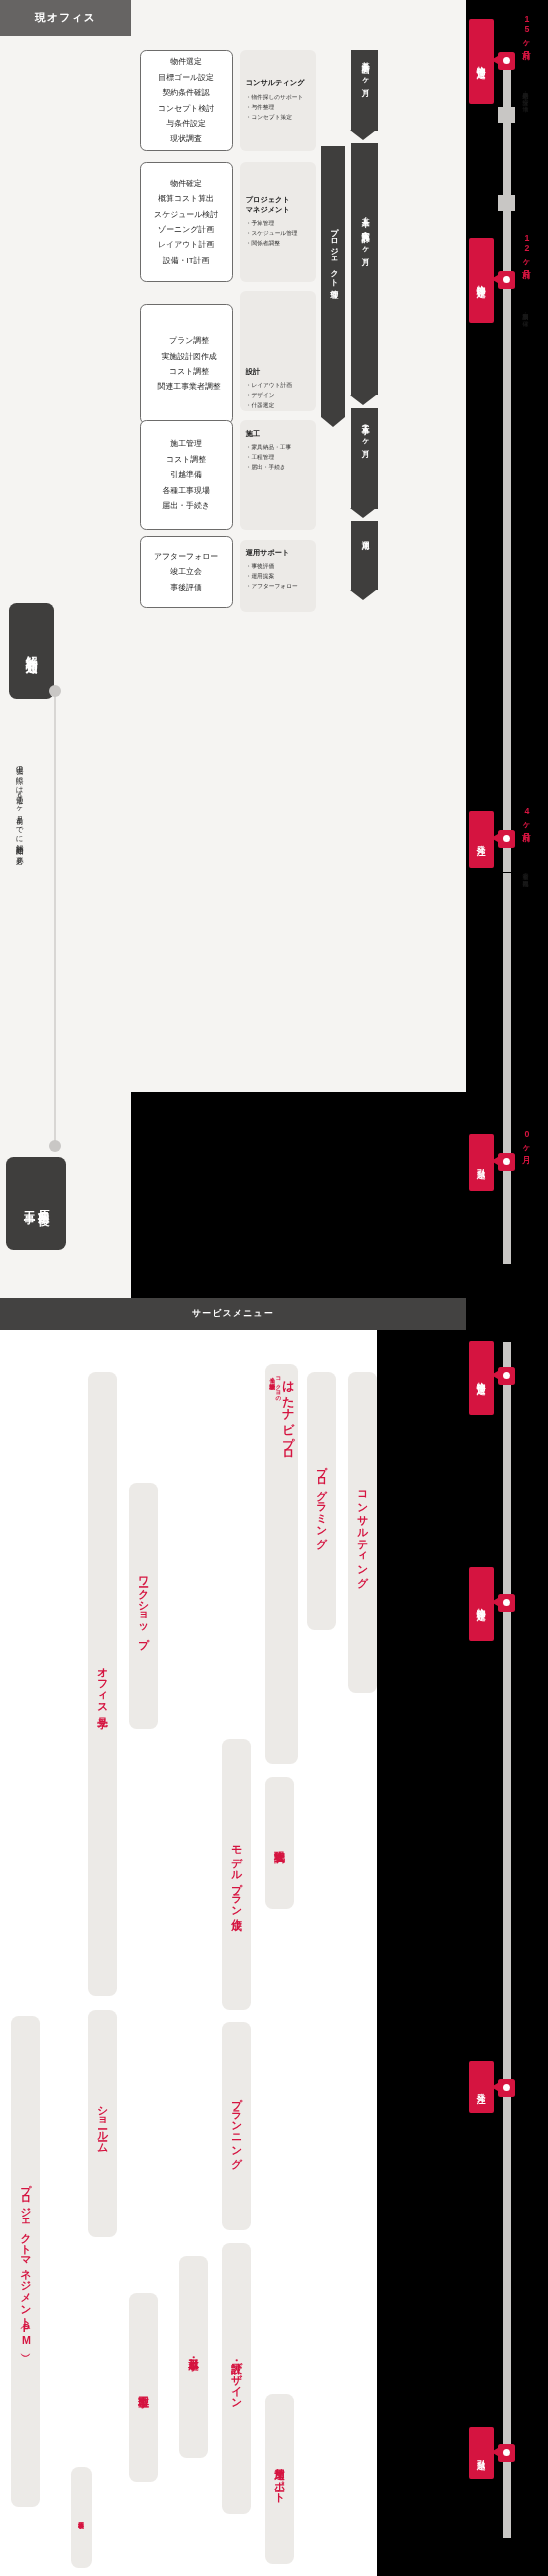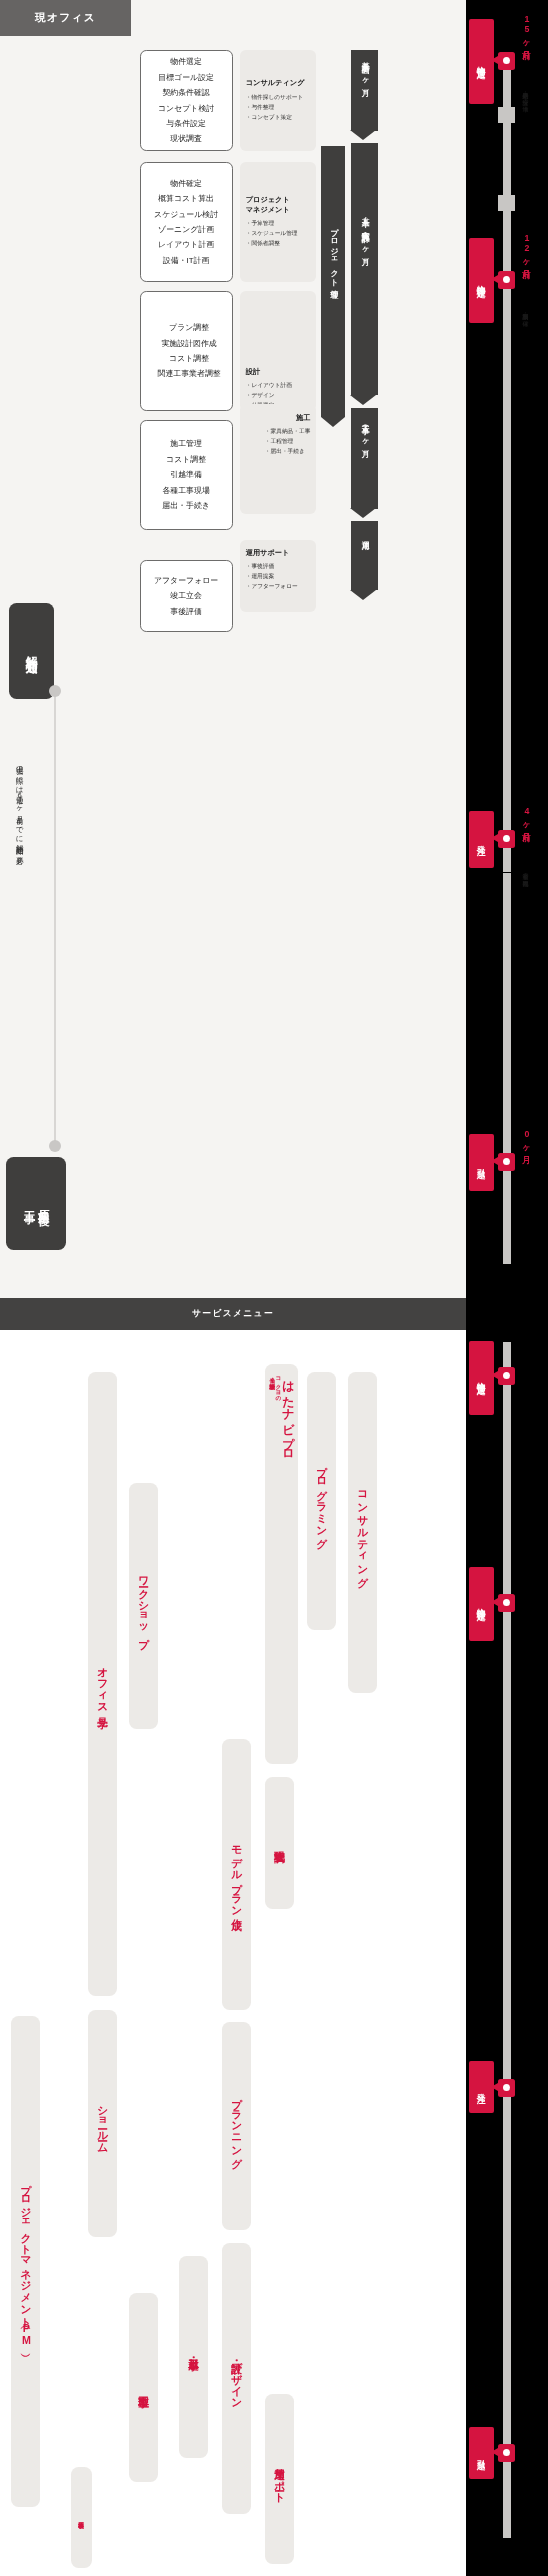--- a/index.html
+++ b/index.html
@@ -7,21 +7,21 @@
     width: 548px;
     background: #000;
     font-family: "Liberation Sans", "DejaVu Sans", sans-serif;
   }
   body { position: relative; width: 548px; height: 2576px; overflow: hidden; }
 
   .vert { writing-mode: vertical-rl; text-orientation: upright; }
 
   
   #top-panel {
-    position: absolute; left: 0; top: 0; width: 466px; height: 1298px;
+    position: absolute; left: 0; top: 0; width: 466px; height: 1092px;
     background: #f5f4f2;
   }
   #hdr-current {
     position: absolute; left: 0; top: 0; width: 131px; height: 36px;
     background: #666463; color: #fff;
     display: flex; align-items: center; justify-content: center;
     font-size: 10.7px; font-weight: bold; letter-spacing: 1.3px;
   }
   #hdr-new {
     position: absolute; left: 132px; top: 0; width: 334px; height: 36px;
@@ -128,21 +128,21 @@
     position: absolute; left: 55px; color: #d51440;
     font-size: 8.8px; font-weight: bold; letter-spacing: 0px;
   }
   .rnote {
     position: absolute; left: 55px; color: #1a1a1a;
     font-size: 6px; letter-spacing: 0px; line-height: 1.25;
   }
 
   
   #bot-panel {
-    position: absolute; left: 0; top: 1298px; width: 466px; height: 1278px;
+    position: absolute; left: 0; top: 1298px; width: 377px; height: 1278px;
     background: #fff;
     padding-left: 18px;
   }
   #bot-hdr {
     position: absolute; left: 0; top: 0; width: 466px; height: 32px;
     background: #434241; color: #fff;
     display: flex; align-items: center; justify-content: center;
     font-size: 8.8px; font-weight: bold; letter-spacing: 1.3px;
   }
   .svc {
@@ -195,34 +195,34 @@
 現状調査</span>
     </div>
     <div class="wcard" style="top:126px;height:120px;">
       <span style="white-space:pre-line;">物件確定
 概算コスト算出
 スケジュール検討
 ゾーニング計画
 レイアウト計画
 設備・IT計画</span>
     </div>
-    <div class="wcard" style="top:255px;height:120px;padding-left:6px;">
+    <div class="wcard" style="top:268px;height:120px;padding-left:6px;">
       <span style="white-space:pre-line;">プラン調整
 実施設計図作成
 コスト調整
 関連工事業者調整</span>
     </div>
     <div class="wcard" style="top:384px;height:110px;">
       <span style="white-space:pre-line;text-align:center;">施工管理
 コスト調整
 引越準備
 各種工事現場
 届出・手続き</span>
     </div>
-    <div class="wcard" style="top:524px;height:72px;">
+    <div class="wcard" style="top:500px;height:72px;">
       <span style="white-space:pre-line;">アフターフォロー
 竣工立会
 事後評価</span>
     </div>
 
     <div class="gcard" style="top:14px;height:101px;">
       <h4 style="white-space:pre-line;">コンサルティング</h4>
       <ul>
         <li>・物件探しのサポート</li>
         <li>・与件整理</li>
@@ -239,21 +239,21 @@
       </ul>
     </div>
     <div class="gcard" style="top:255px;height:120px;justify-content:flex-end;padding-top:8.8px;">
       <h4>設計</h4>
       <ul>
         <li>・レイアウト計画</li>
         <li>・デザイン</li>
         <li>・什器選定</li>
       </ul>
     </div>
-    <div class="gcard" style="top:368px;height:110px;justify-content:flex-start;padding-top:8.8px;align-items:flex-end;">
+    <div class="gcard" style="top:384px;height:110px;justify-content:flex-start;padding-top:8.8px;">
       <h4>施工</h4>
       <ul>
         <li>・家具納品・工事</li>
         <li>・工程管理</li>
         <li>・届出・手続き</li>
       </ul>
     </div>
     <div class="gcard" style="top:504px;height:72px;justify-content:flex-start;padding-top:7.6px;">
       <h4>運用サポート</h4>
       <ul>

